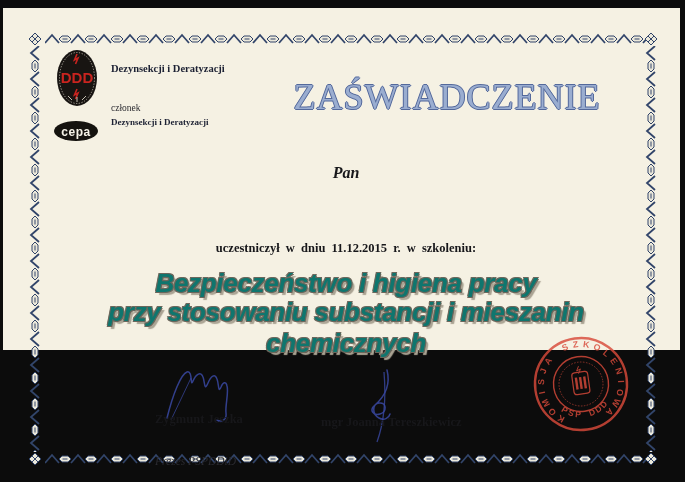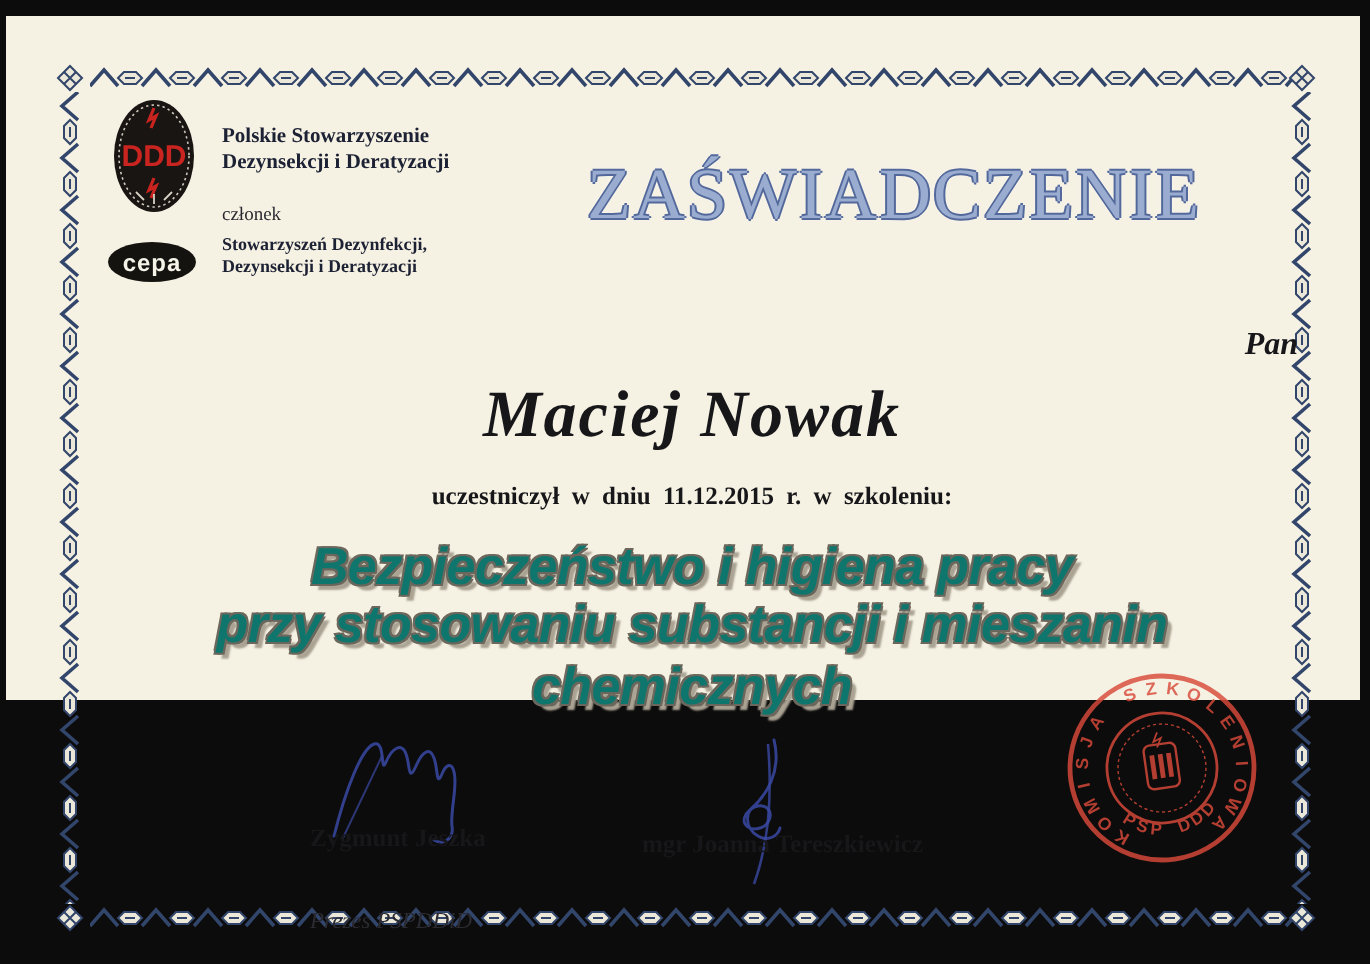--- a/index.html
+++ b/index.html
@@ -39,21 +39,21 @@
     text-align:center;
     font-family:"Liberation Serif", serif;
     font-size:36px;letter-spacing:1px;font-weight:400;
     color:#9aadd0;
     text-shadow:-1px 0 0 #54699b, 1px 0 0 #54699b, 0 -1px 0 #54699b,
                 0 1px 0 #54699b, 0 0 3px rgba(255,255,255,0.65);
   }
 
   
   .center-col{position:absolute;left:40px;width:606px;text-align:center;}
-  .salutation{top:156px;font-size:16px;font-weight:bold;font-style:italic;color:#17171a;text-align:right;}
+  .salutation{top:156px;font-size:16px;font-weight:bold;font-style:italic;color:#17171a;}
   .recipient{top:182px;font-size:33px;font-weight:600;font-style:italic;color:#17171a;letter-spacing:1px;}
   .participation{top:233px;font-size:12.5px;font-weight:bold;color:#17171a;word-spacing:3px;}
   .course-line{
     font-family:"Liberation Sans", sans-serif;
     font-size:26px;font-weight:bold;font-style:italic;letter-spacing:-0.3px;
     color:#0f766e;
     text-shadow:-1px -1px 0 #6b675c, 1px -1px 0 #6b675c, -1px 1px 0 #6b675c,
                  1px 1px 0 #6b675c, 3px 3px 1px #aaa393;
   }
   .course1{top:260px;}
@@ -509,33 +509,30 @@
     <text x="21" y="34" text-anchor="middle" font-family="Liberation Sans, sans-serif" font-size="15" font-weight="bold" fill="#c9241f">DDD</text>
     <path d="M12,47 l4,4 M21,48 v5 M30,47 l-4,4" stroke="#d8d2c4" stroke-width="0.9" fill="none"></path>
   </svg>
 
   <svg class="abs" style="left:50px;top:112px" width="46" height="22" viewBox="0 0 46 22">
     <ellipse cx="23" cy="11" rx="22" ry="10" fill="#15130f"></ellipse>
     <text x="23" y="15.5" text-anchor="middle" font-family="Liberation Sans, sans-serif" font-size="12" font-weight="bold" letter-spacing="0.5" fill="#f6f3e8">cepa</text>
   </svg>
 
   <div class="assoc-name">
-    <div>Polskie Stowarzyszenie</div>
     <div>Dezynsekcji i Deratyzacji</div>
   </div>
   <div class="member">członek</div>
   <div class="federation">
-    <div>Stowarzyszeń Dezynfekcji,</div>
     <div>Dezynsekcji i Deratyzacji</div>
   </div>
 
   <div class="cert-title">ZAŚWIADCZENIE</div>
 
   <div class="center-col abs salutation">Pan</div>
-  <div class="center-col abs recipient">Maciej Nowak</div>
   <div class="center-col abs participation">uczestniczył w dniu 11.12.2015 r. w szkoleniu:</div>
   <div class="center-col abs course-line course1">Bezpieczeństwo i higiena pracy</div>
   <div class="center-col abs course-line course2">przy stosowaniu substancji i mieszanin chemicznych</div>
 
   <svg class="abs" style="left:150px;top:358px" width="90" height="60" viewBox="0 0 90 60">
     <path d="M14,52 C20,28 28,8 34,6 C40,4 37,22 40,15 C43,8 48,5 50,11 C52,16 51,26 55,17
              C58,10 62,7 64,13 C66,18 65,28 68,21 C70,16 73,15 74,20 C76,26 72,40 73,47
              C74,53 69,57 64,54" fill="none" stroke="#3a49a3" stroke-width="1.5" stroke-linecap="round" opacity="0.85"></path>
     <path d="M18,54 L38,12" fill="none" stroke="#3a49a3" stroke-width="1" opacity="0.7"></path>
   </svg>

